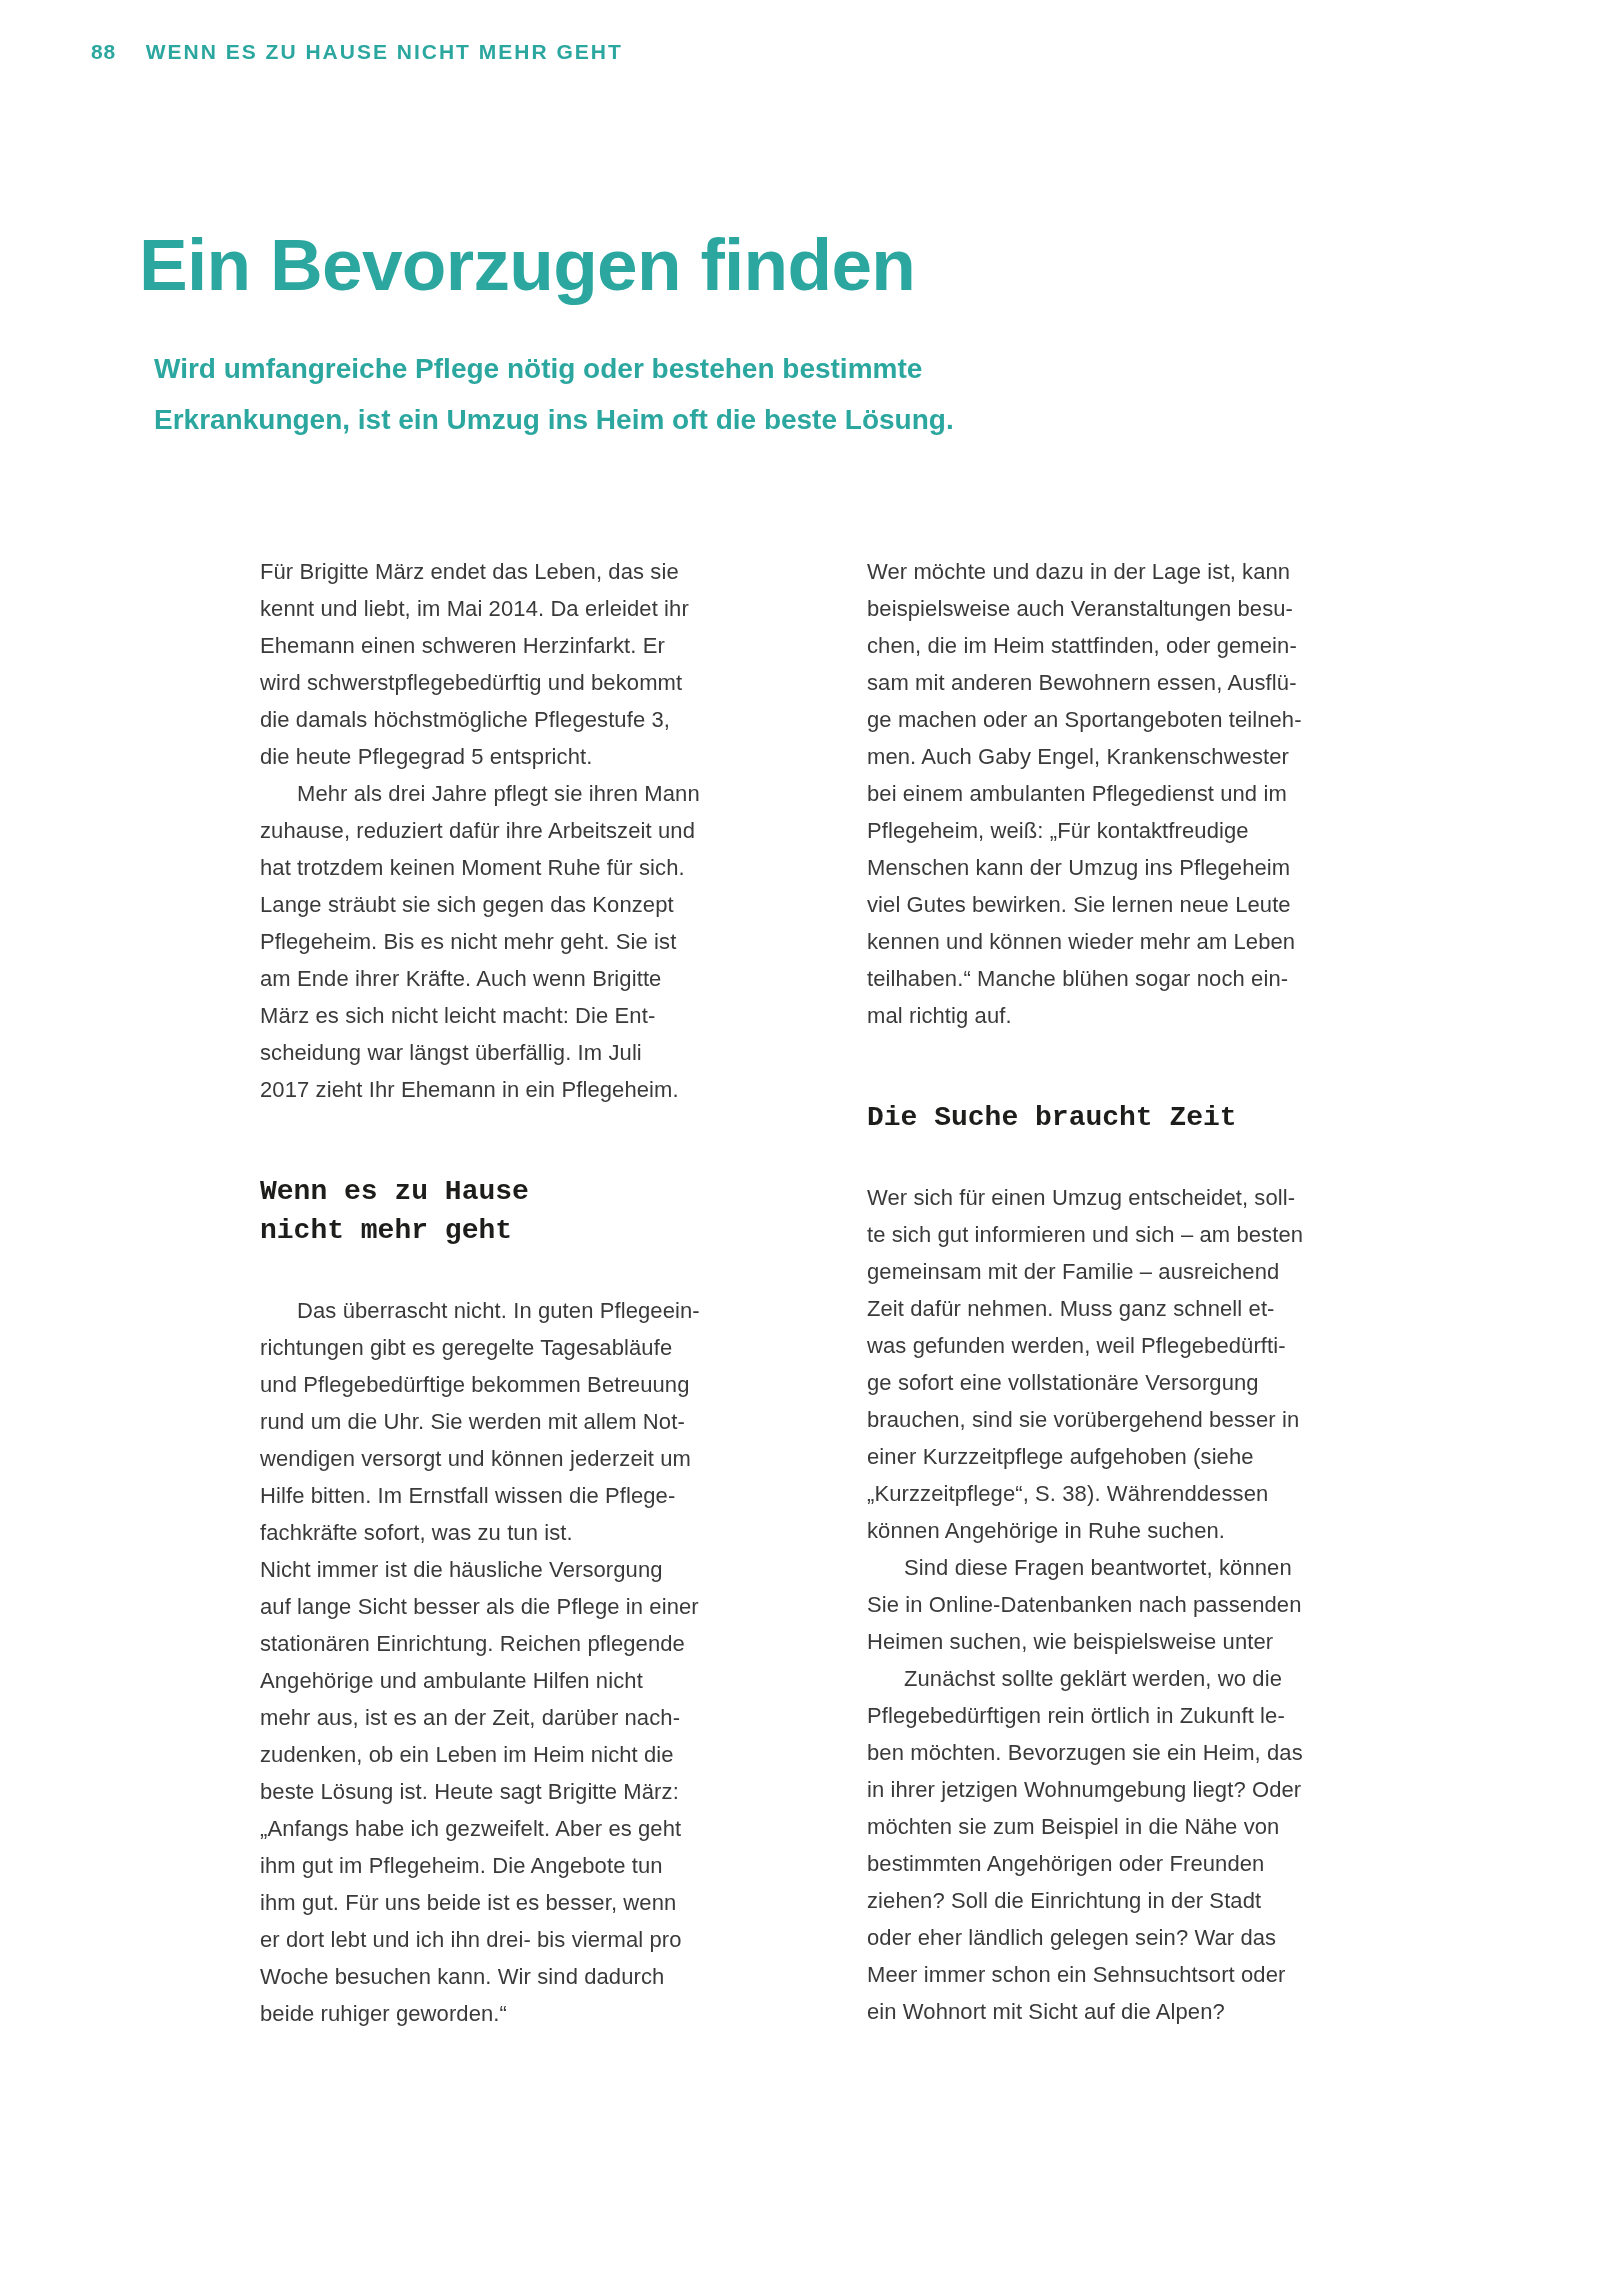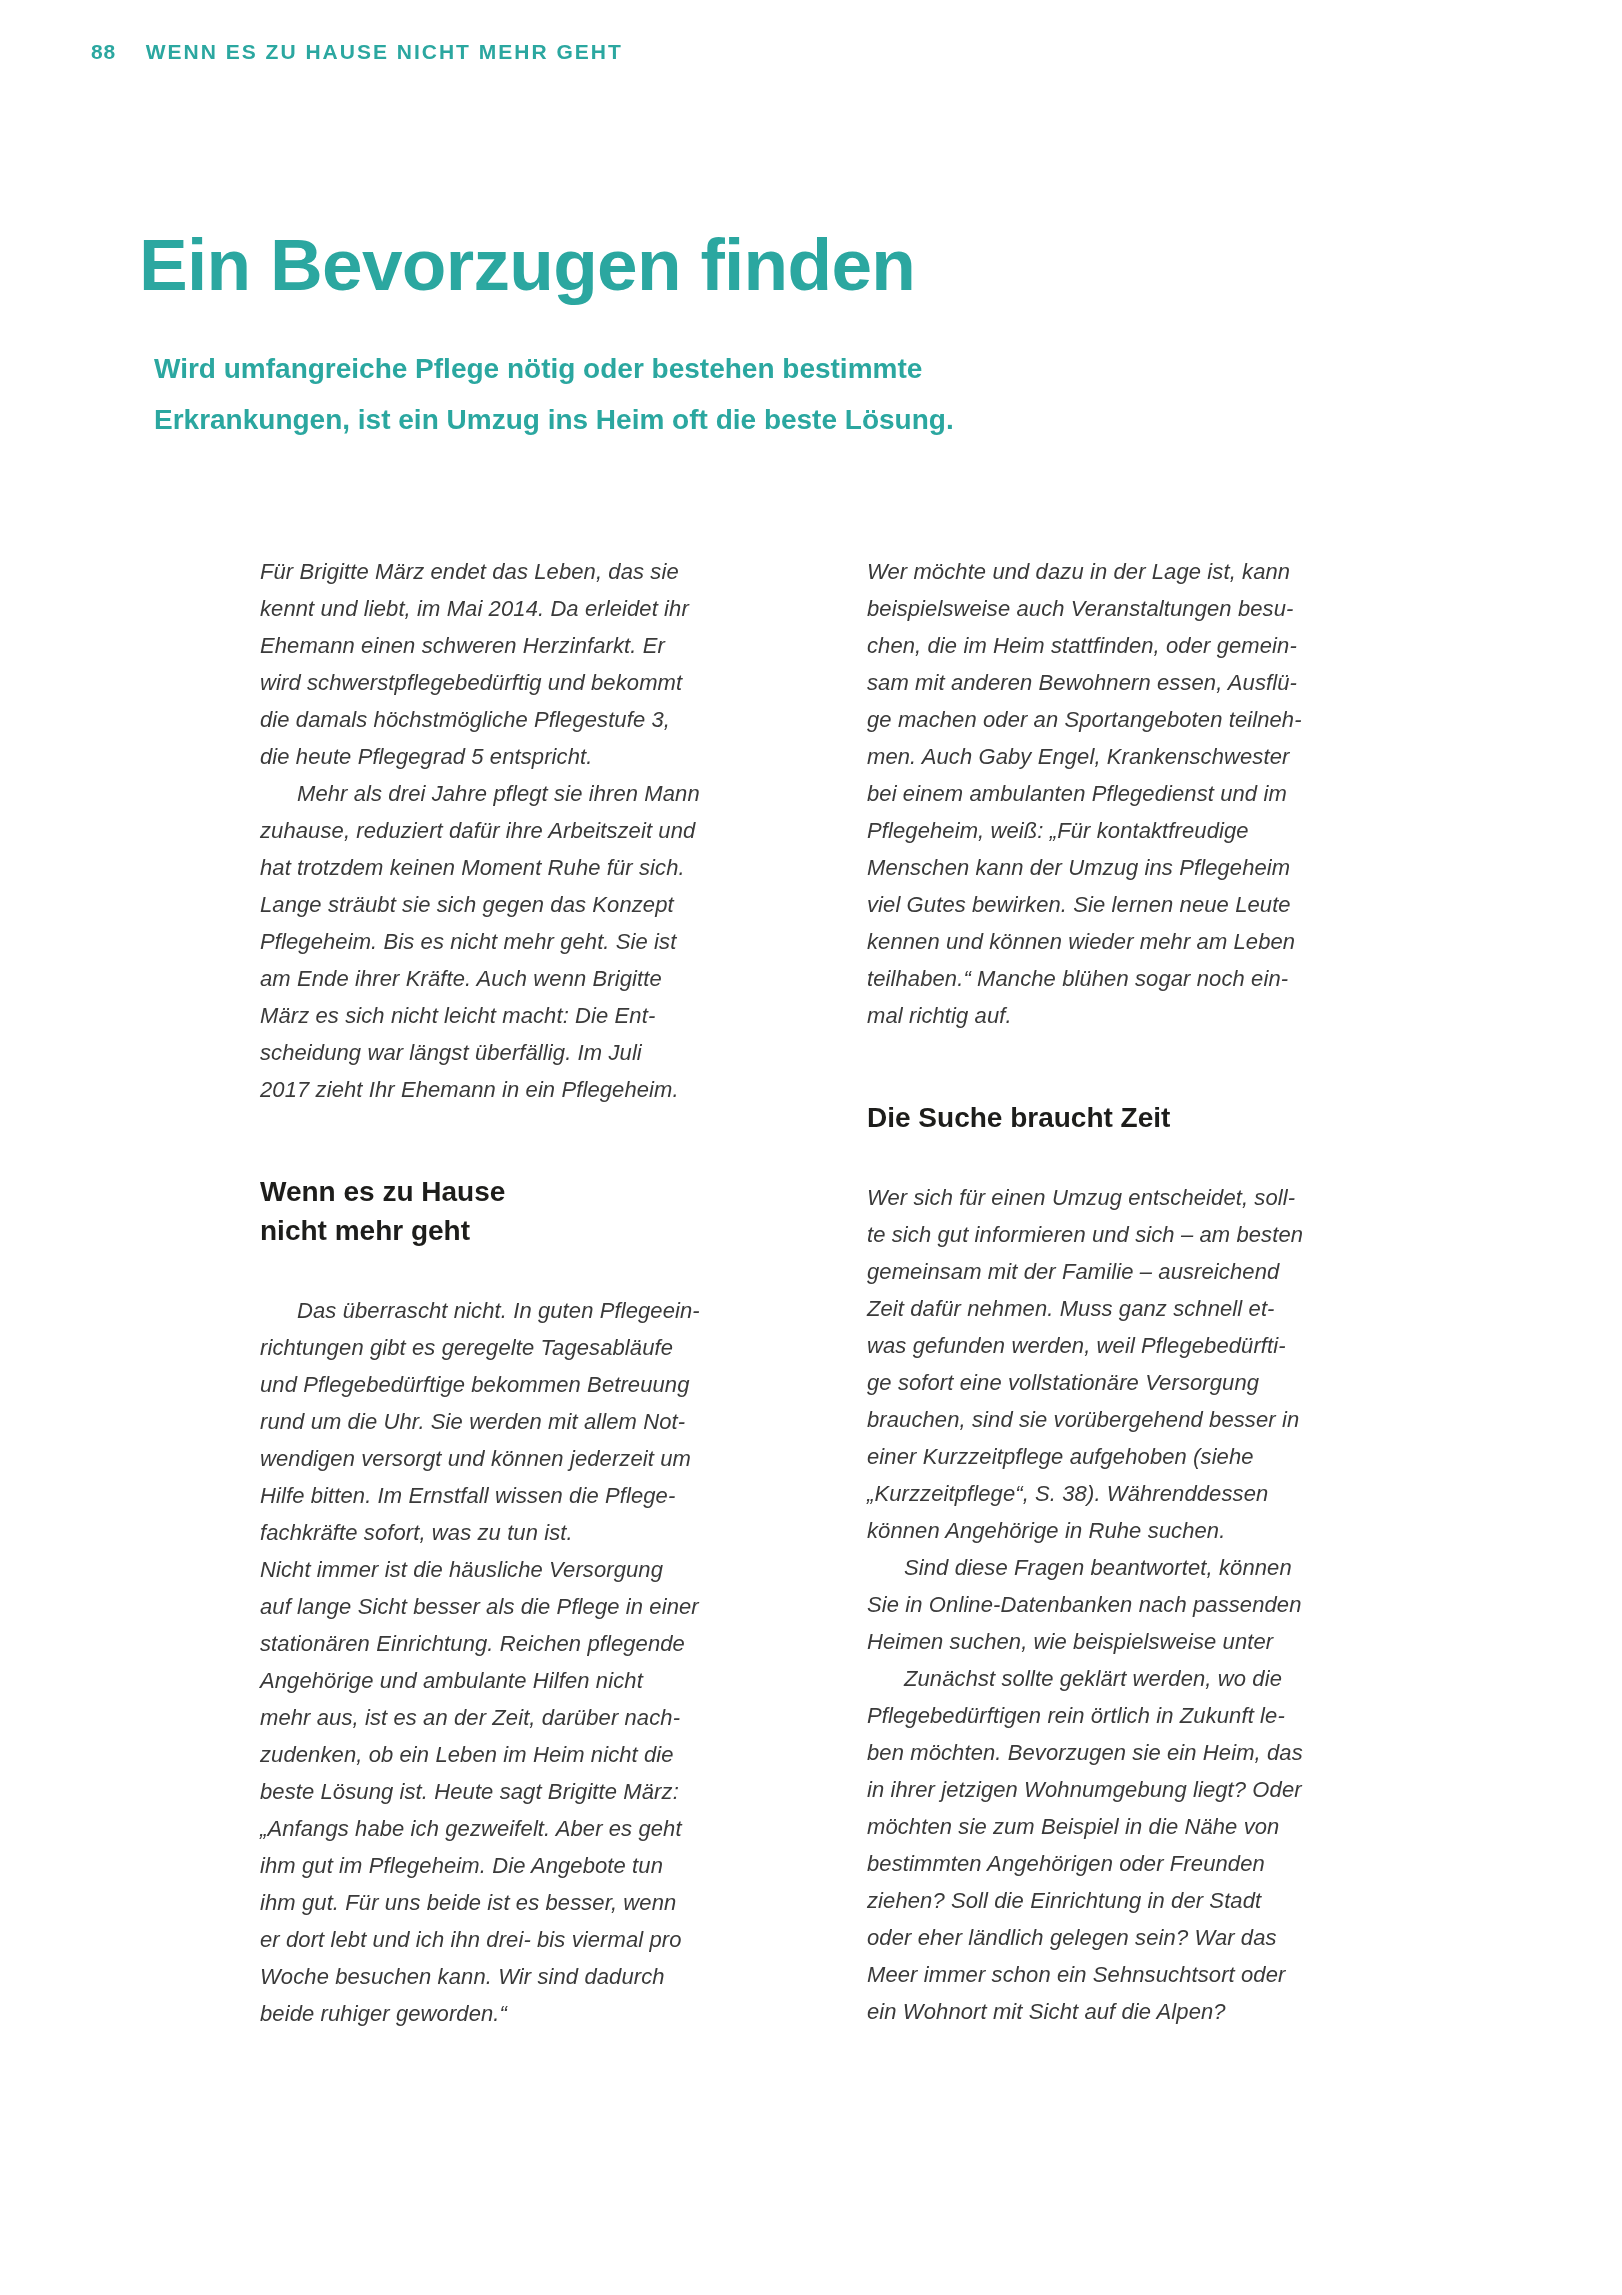--- a/index.html
+++ b/index.html
@@ -59,30 +59,30 @@
     gap: 61px;
   }
   .col { flex: 1 1 0; min-width: 0; }
   .body {
     margin: 0;
     color: var(--text);
     font-size: 22px;
     line-height: 37px;
     white-space: pre;
     letter-spacing: 0.1px;
-    font-style: italic;
   }
   .body.indented { text-indent: 37px; }
   .subheading {
     margin: 64px 0 42px 0;
     color: var(--heading);
     font-size: 28px;
     line-height: 39px;
     font-weight: bold;
     white-space: pre-line;
+    font-family: Liberation Mono, monospace;
   }
 </style>
 </head>
 <body>
 
 <div class="page">
 
   <header class="running-header">
     <span class="page-number">88</span>
     <span class="running-title">WENN ES ZU HAUSE NICHT MEHR GEHT</span>

